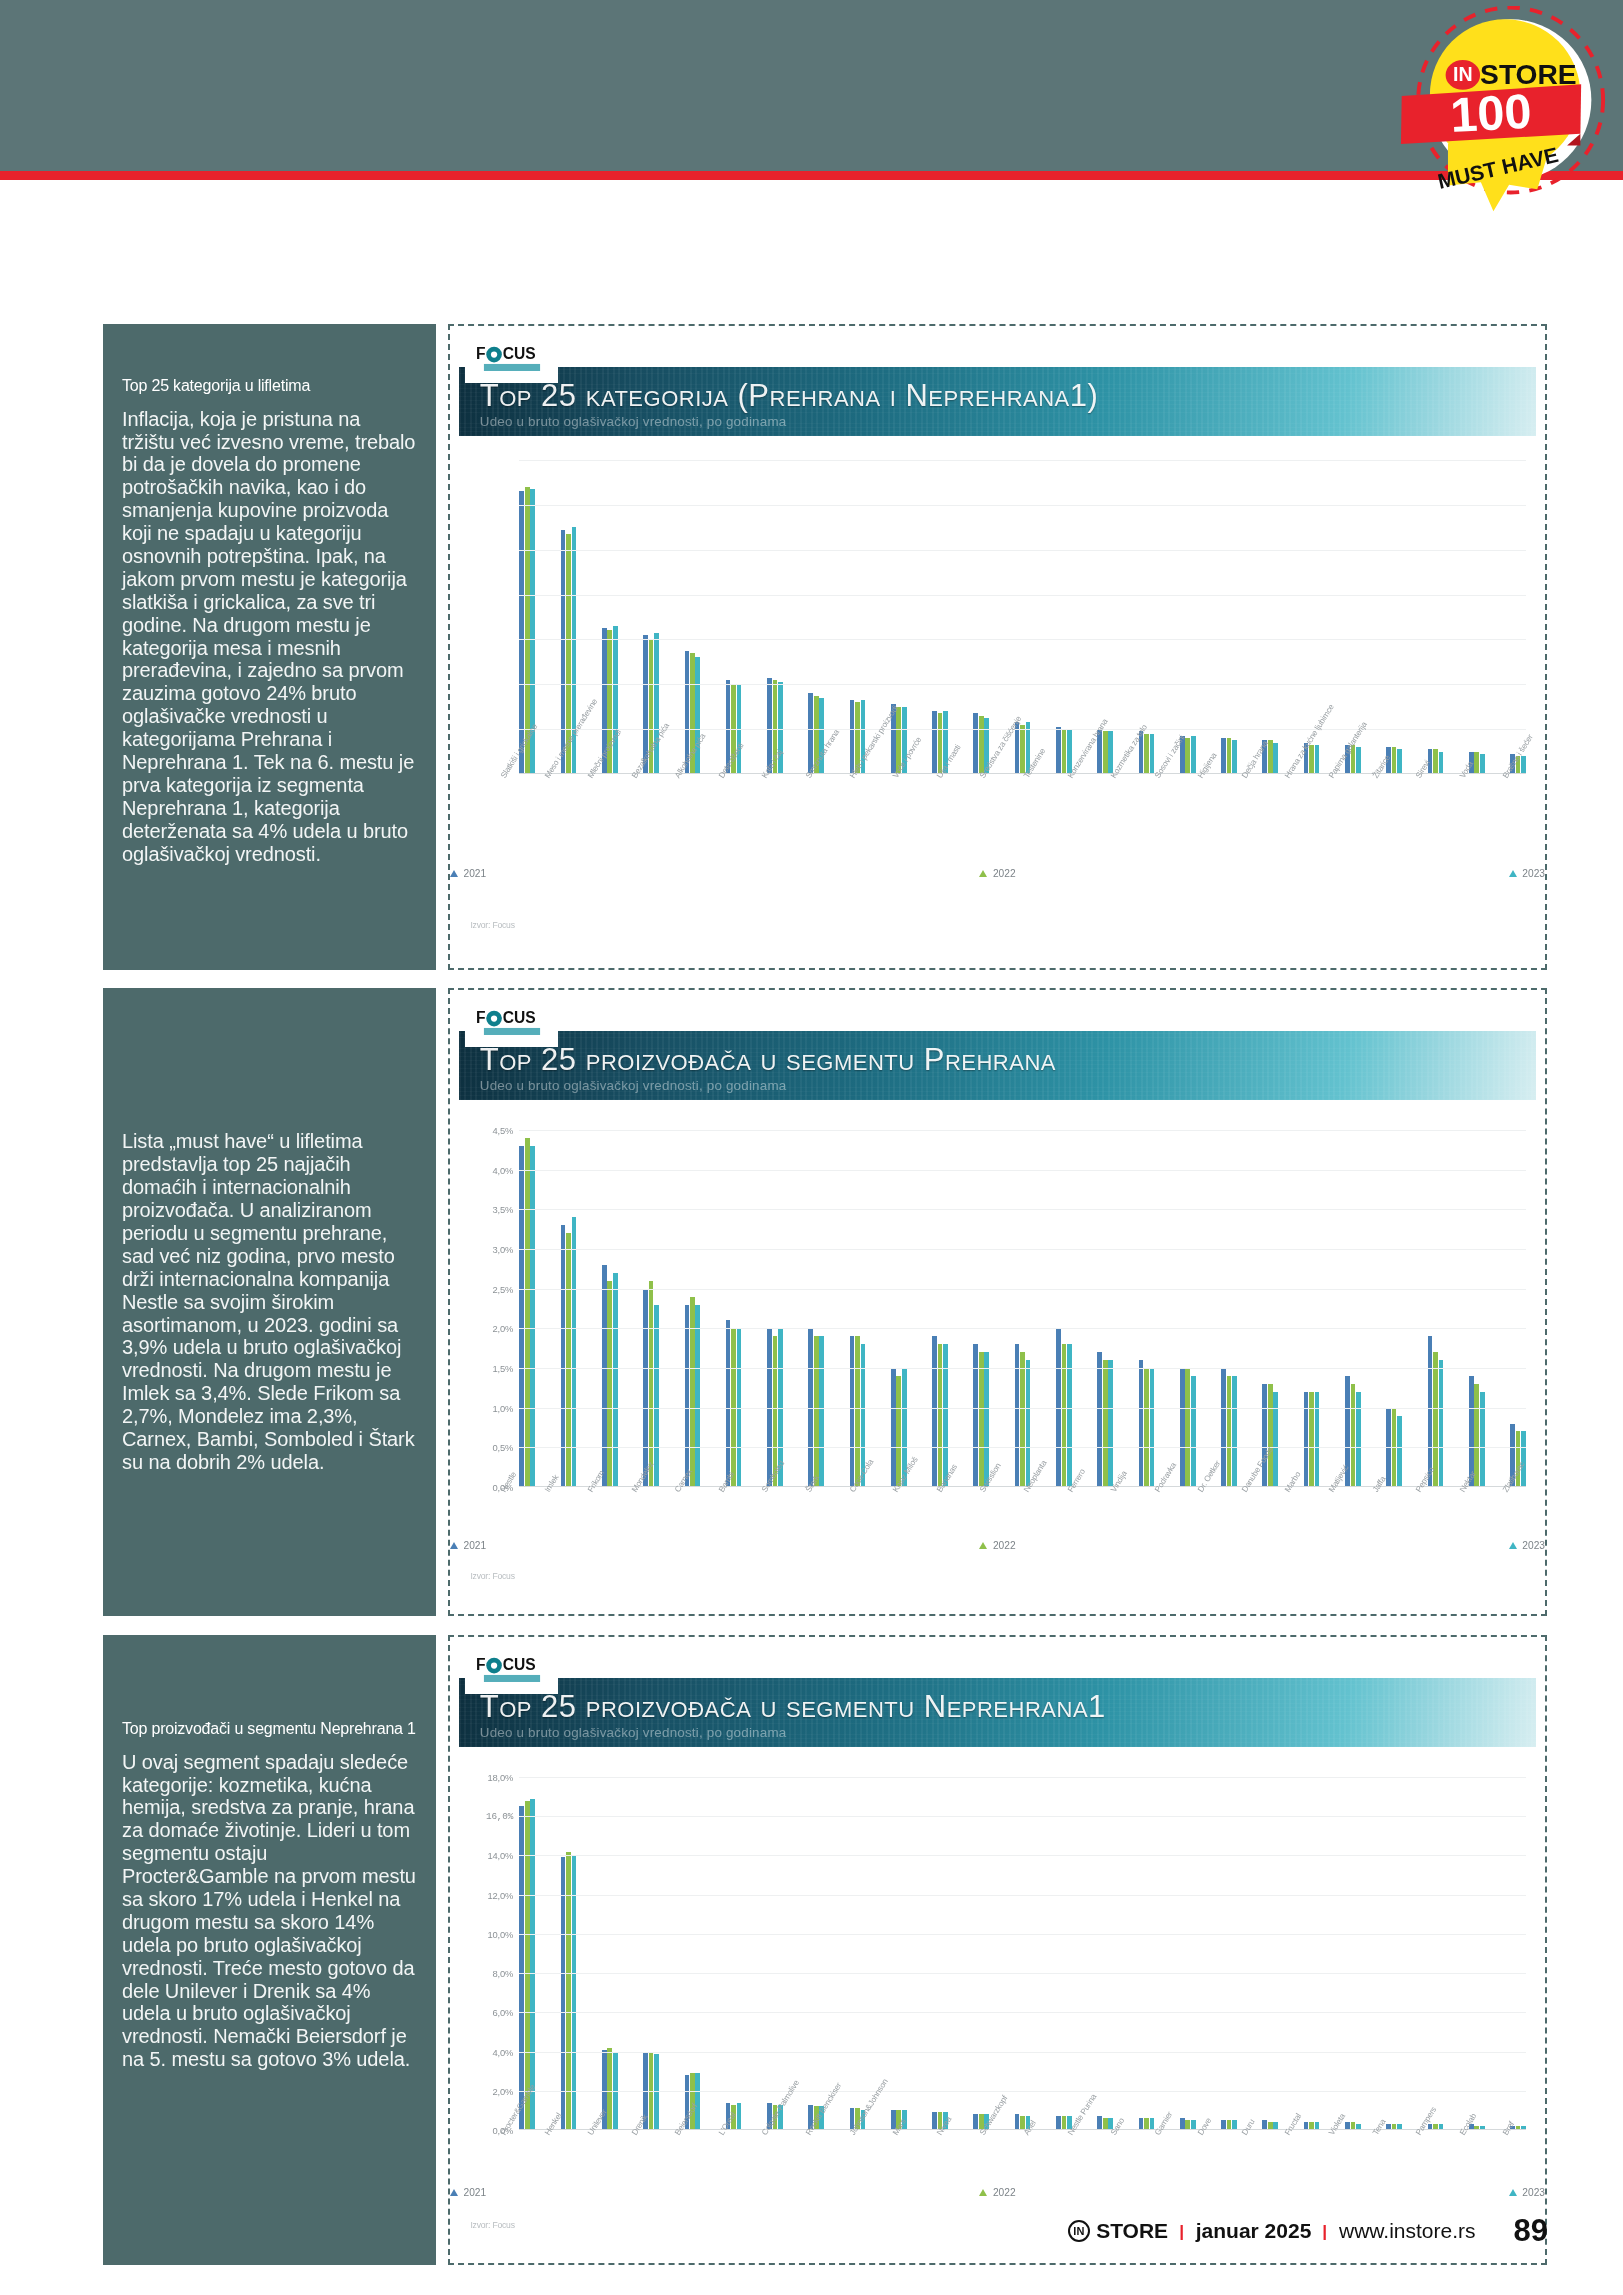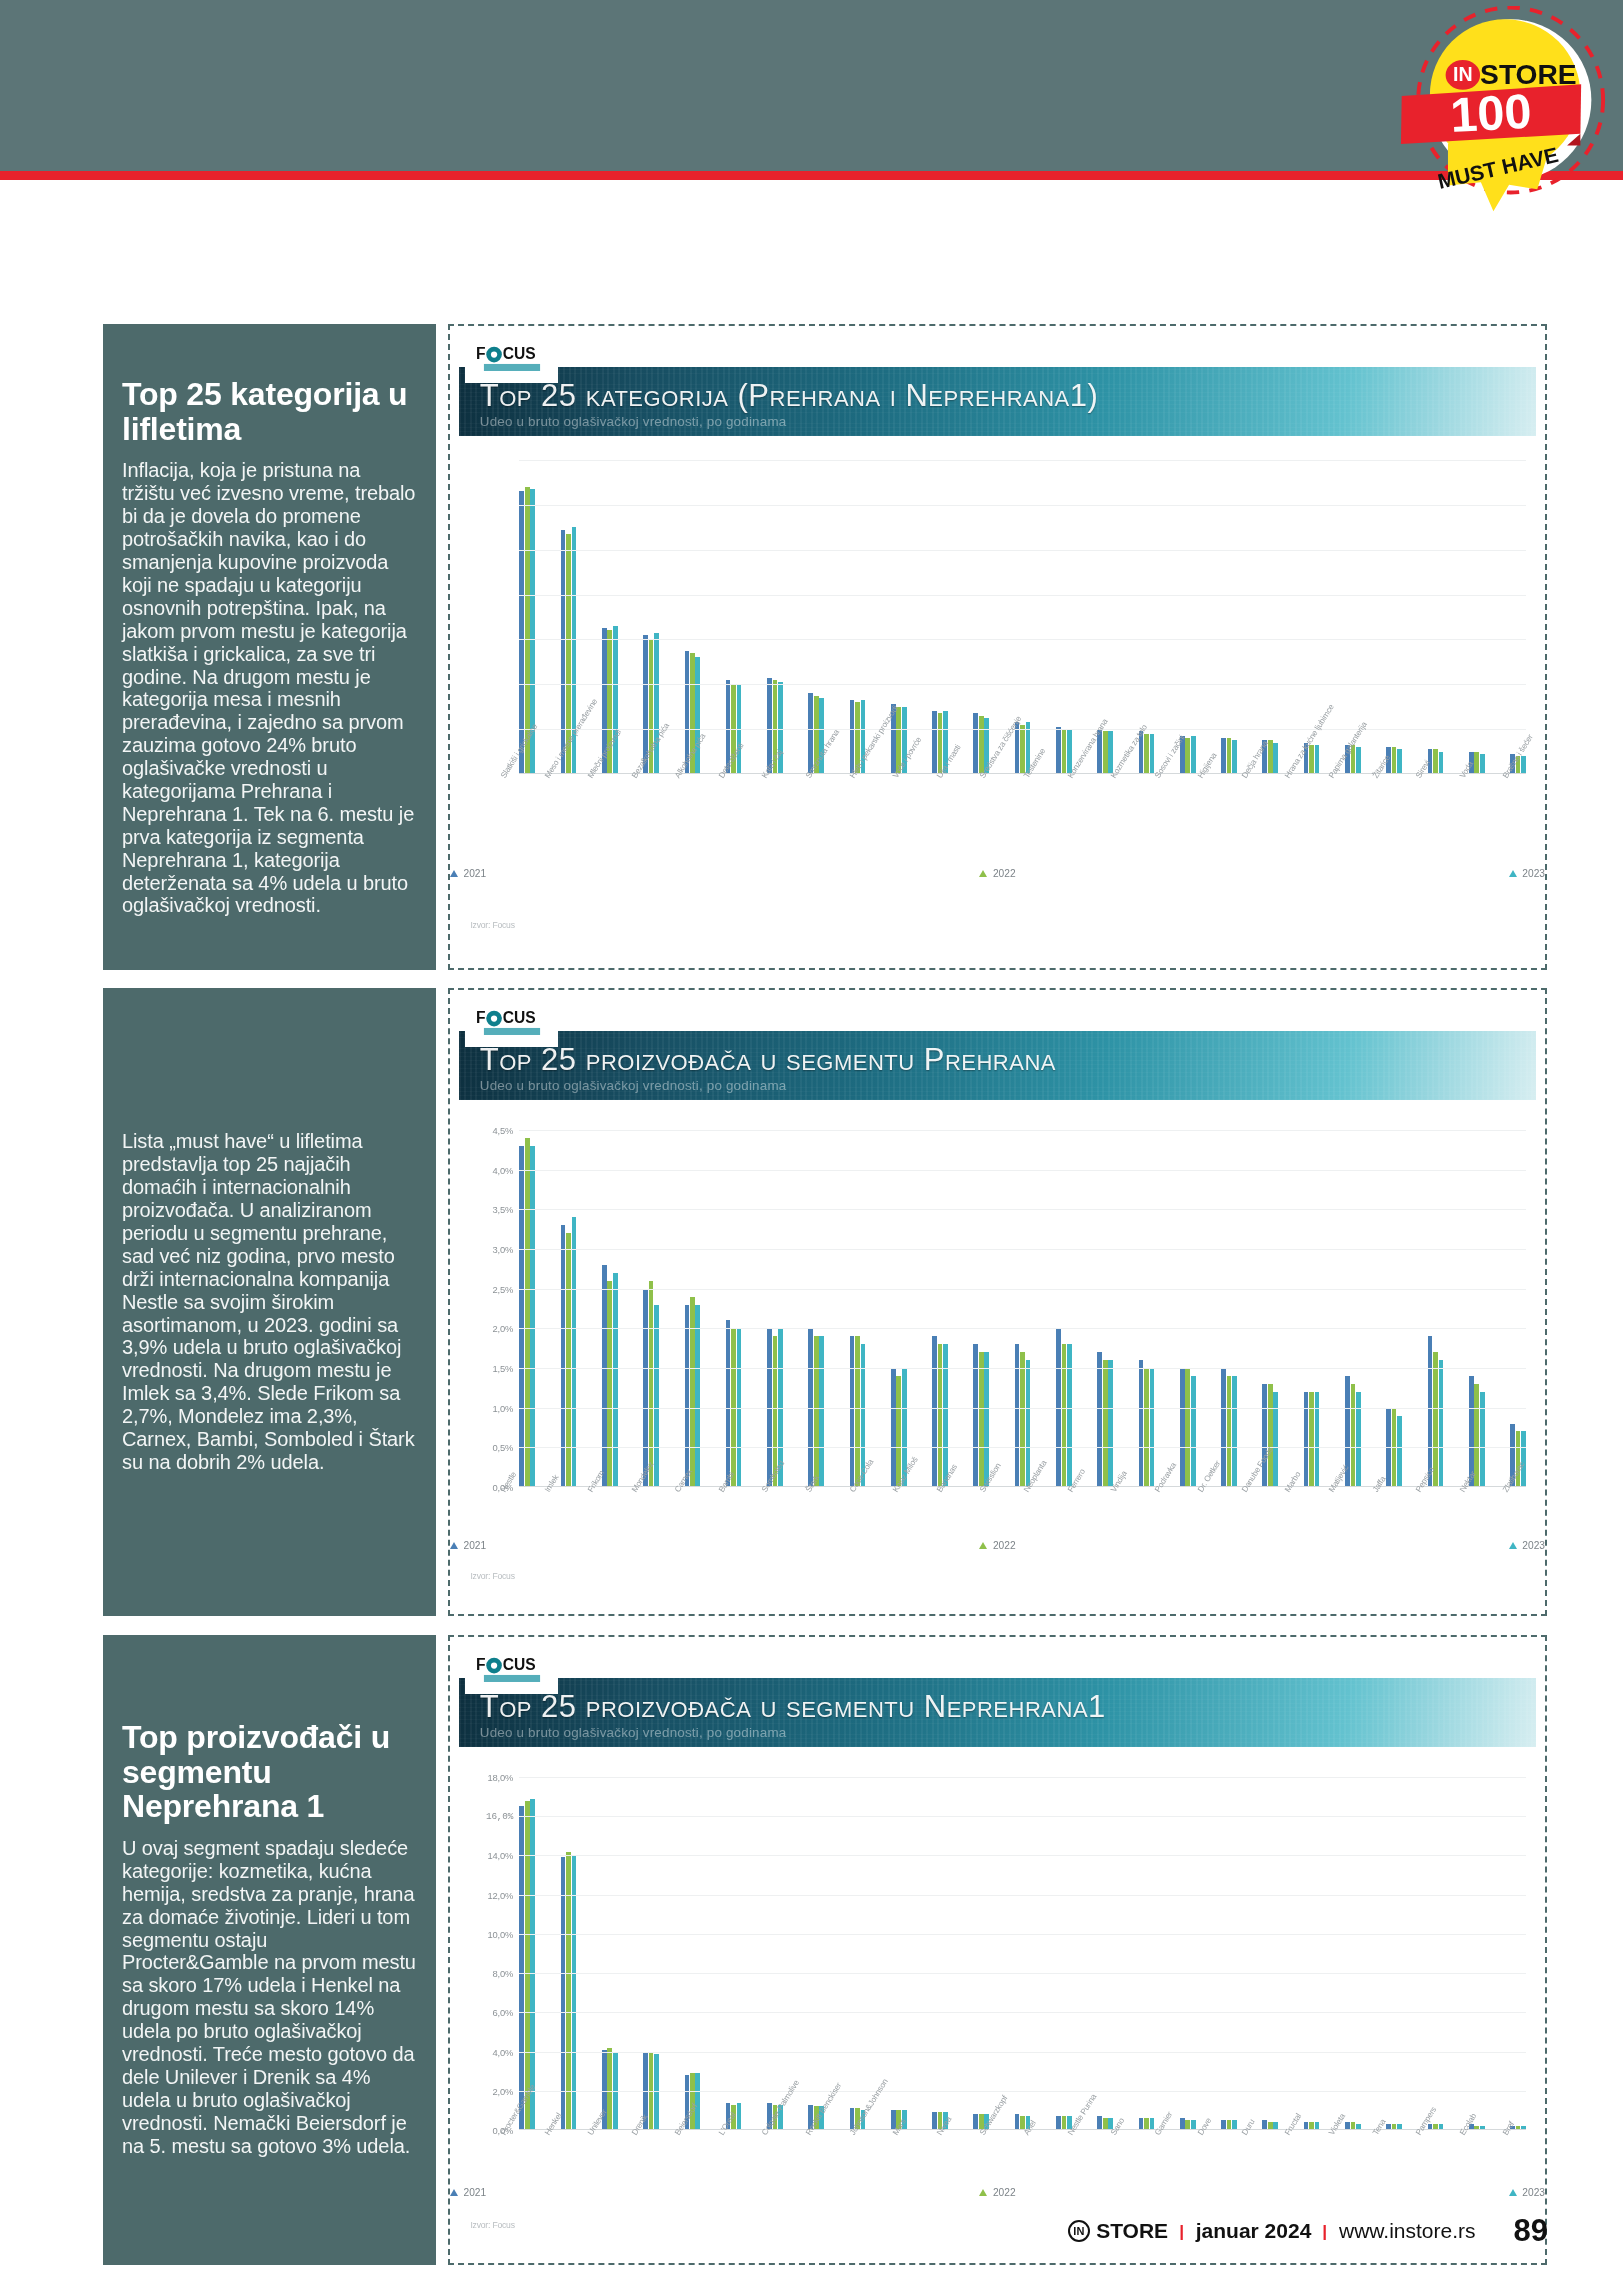--- a/index.html
+++ b/index.html
@@ -27,21 +27,21 @@
     z-index: 40;
   }
 
   
   .sidecol { position: absolute; left: 103px; width: 333px; background: #4d6a6b; }
   .sidecol.s1 { top: 324px; height: 646px; }
   .sidecol.s2 { top: 988px; height: 628px; }
   .sidecol.s3 { top: 1635px; height: 630px; }
   .sidecol .inner { padding: 0 19px; }
   .side-title {
-    color: #ffffff; font-weight: 700; font-size: 32px; line-height: 1.08;
+    color: #ffffff; font-weight: 400; font-size: 16px; line-height: 1.08;
     letter-spacing: -0.2px;
   }
   .side-body {
     color: #f2f5f5; font-size: 20px; line-height: 1.145;
     letter-spacing: -0.1px; margin-top: 13.4px;
   }
   .sidecol.s1 .inner { padding-top: 53px; }
   .sidecol.s2 .inner { padding-top: 129px; }
   .sidecol.s3 .inner { padding-top: 85px; }
 
@@ -1002,21 +1002,21 @@
     </div>
   </div>
 
   <div class="footer">
     <div class="foot-inner">
       <span class="foot-mark">
         <span class="in-circle">IN</span>
         <span>STORE</span>
       </span>
       <span class="foot-sep">|</span>
-      <span class="foot-date">januar 2024</span>
+      <span class="foot-date">januar 2025</span>
       <span class="foot-sep">|</span>
       <span class="foot-url">www.instore.rs</span>
       <span class="foot-page">89</span>
     </div>
   </div>
 
 </div>
 
 
 </body></html>

